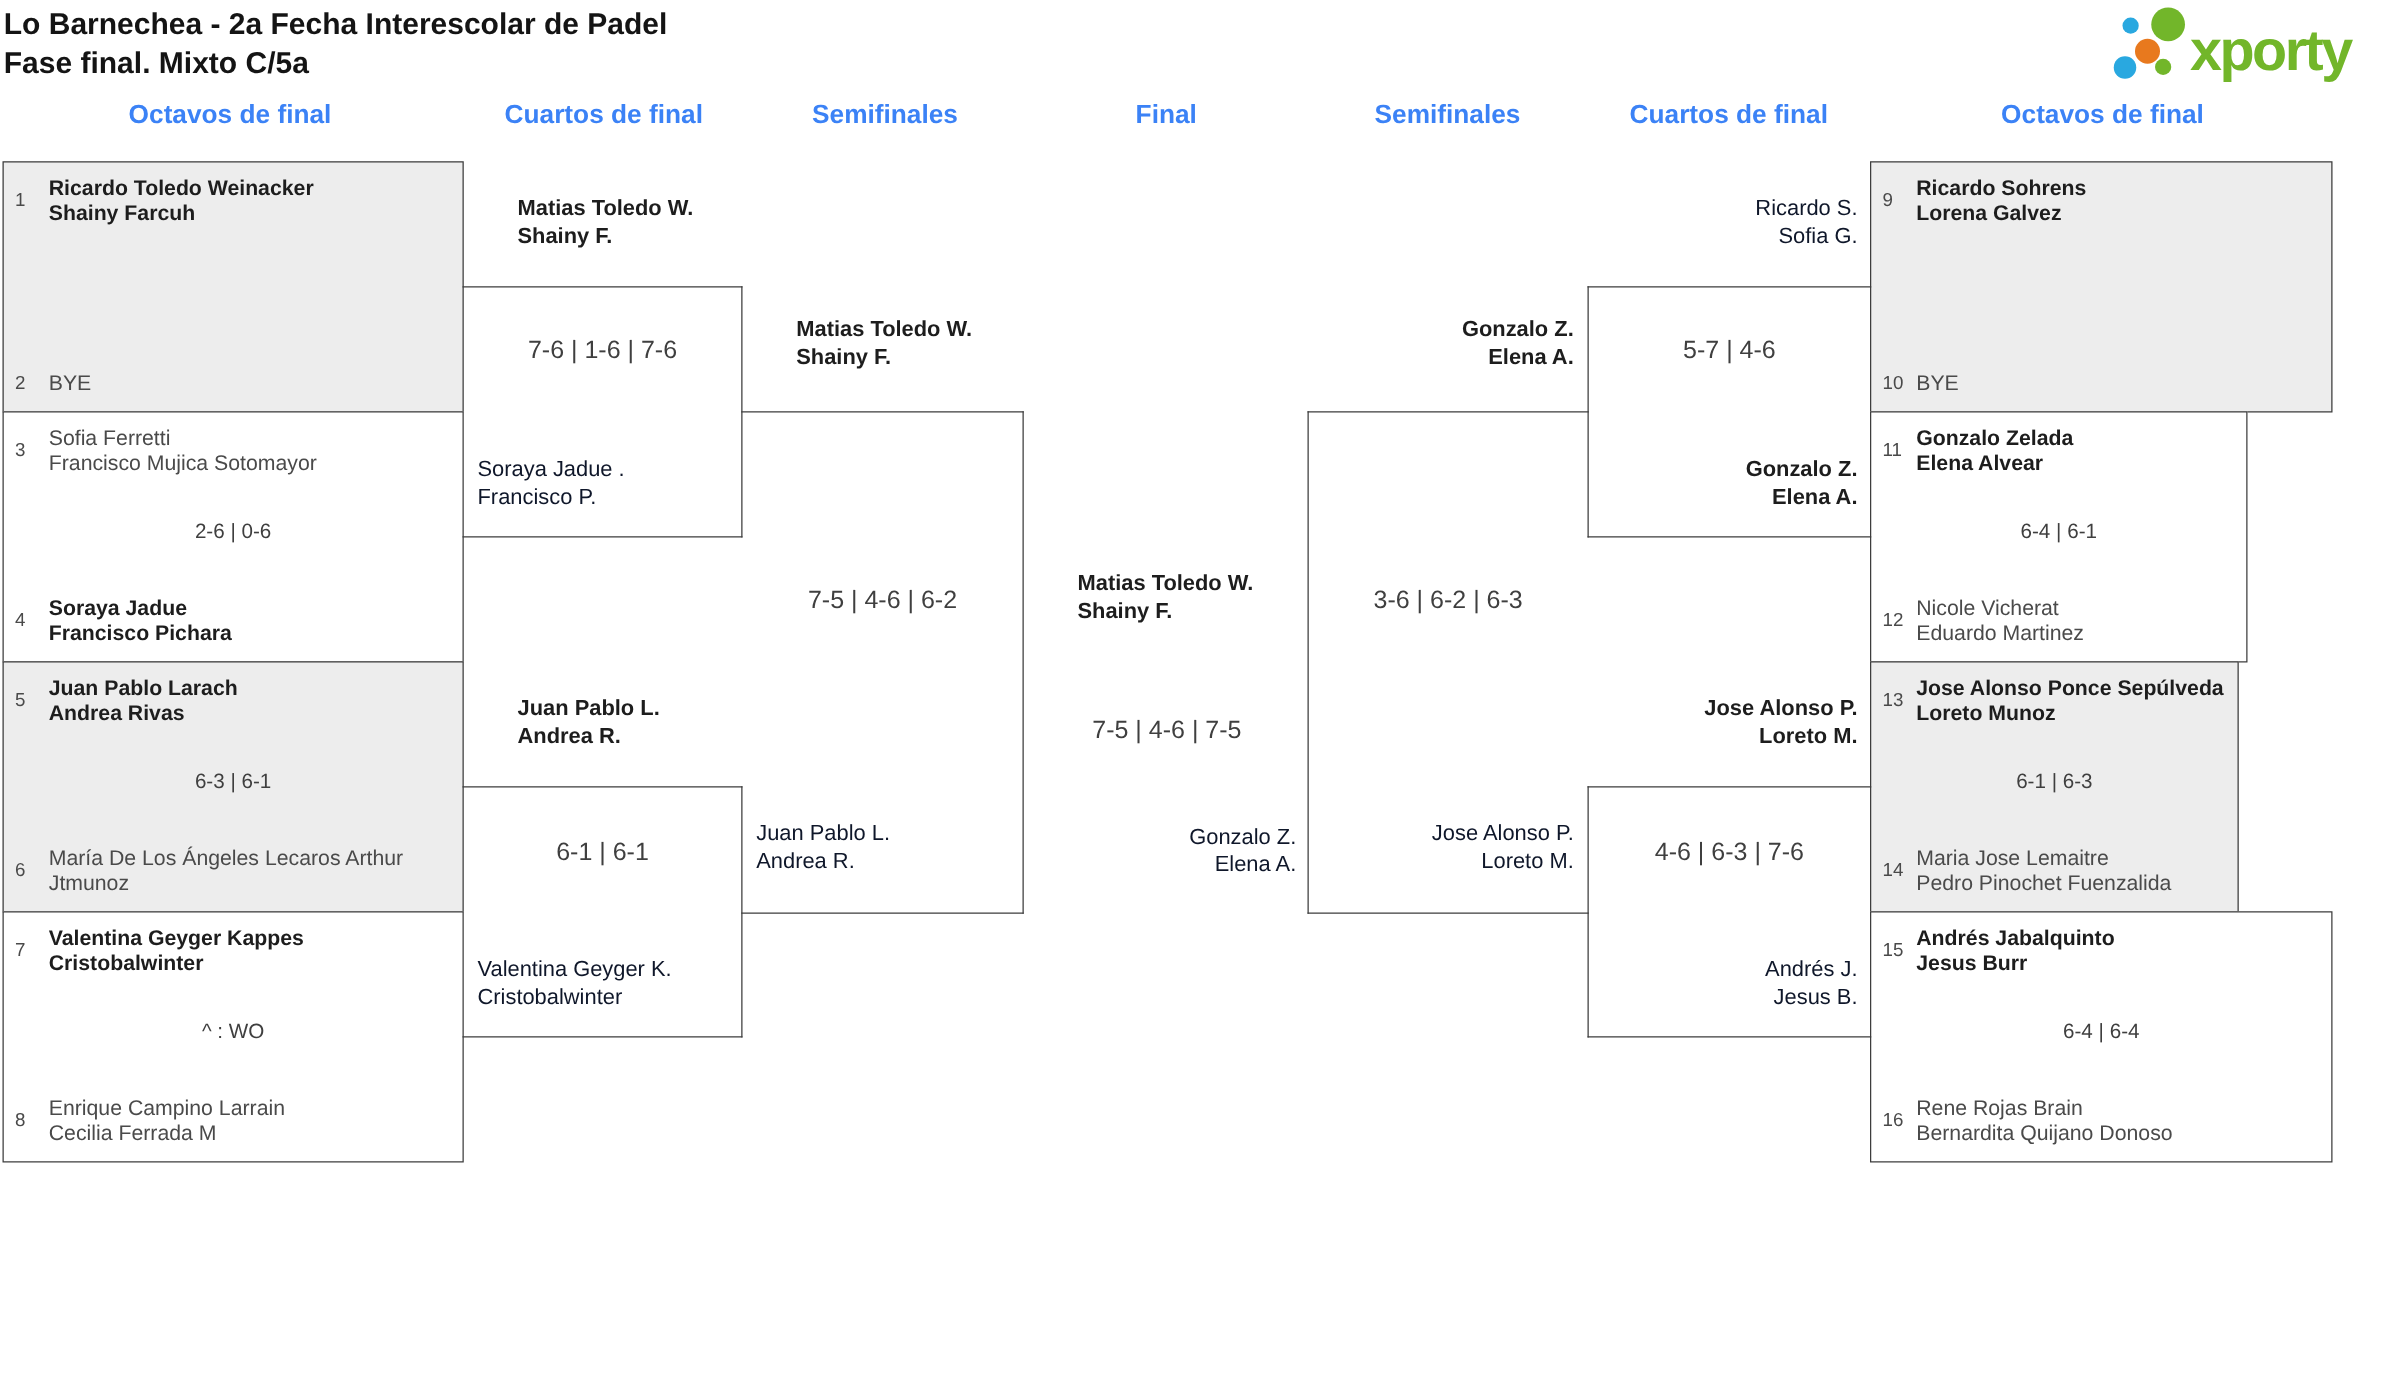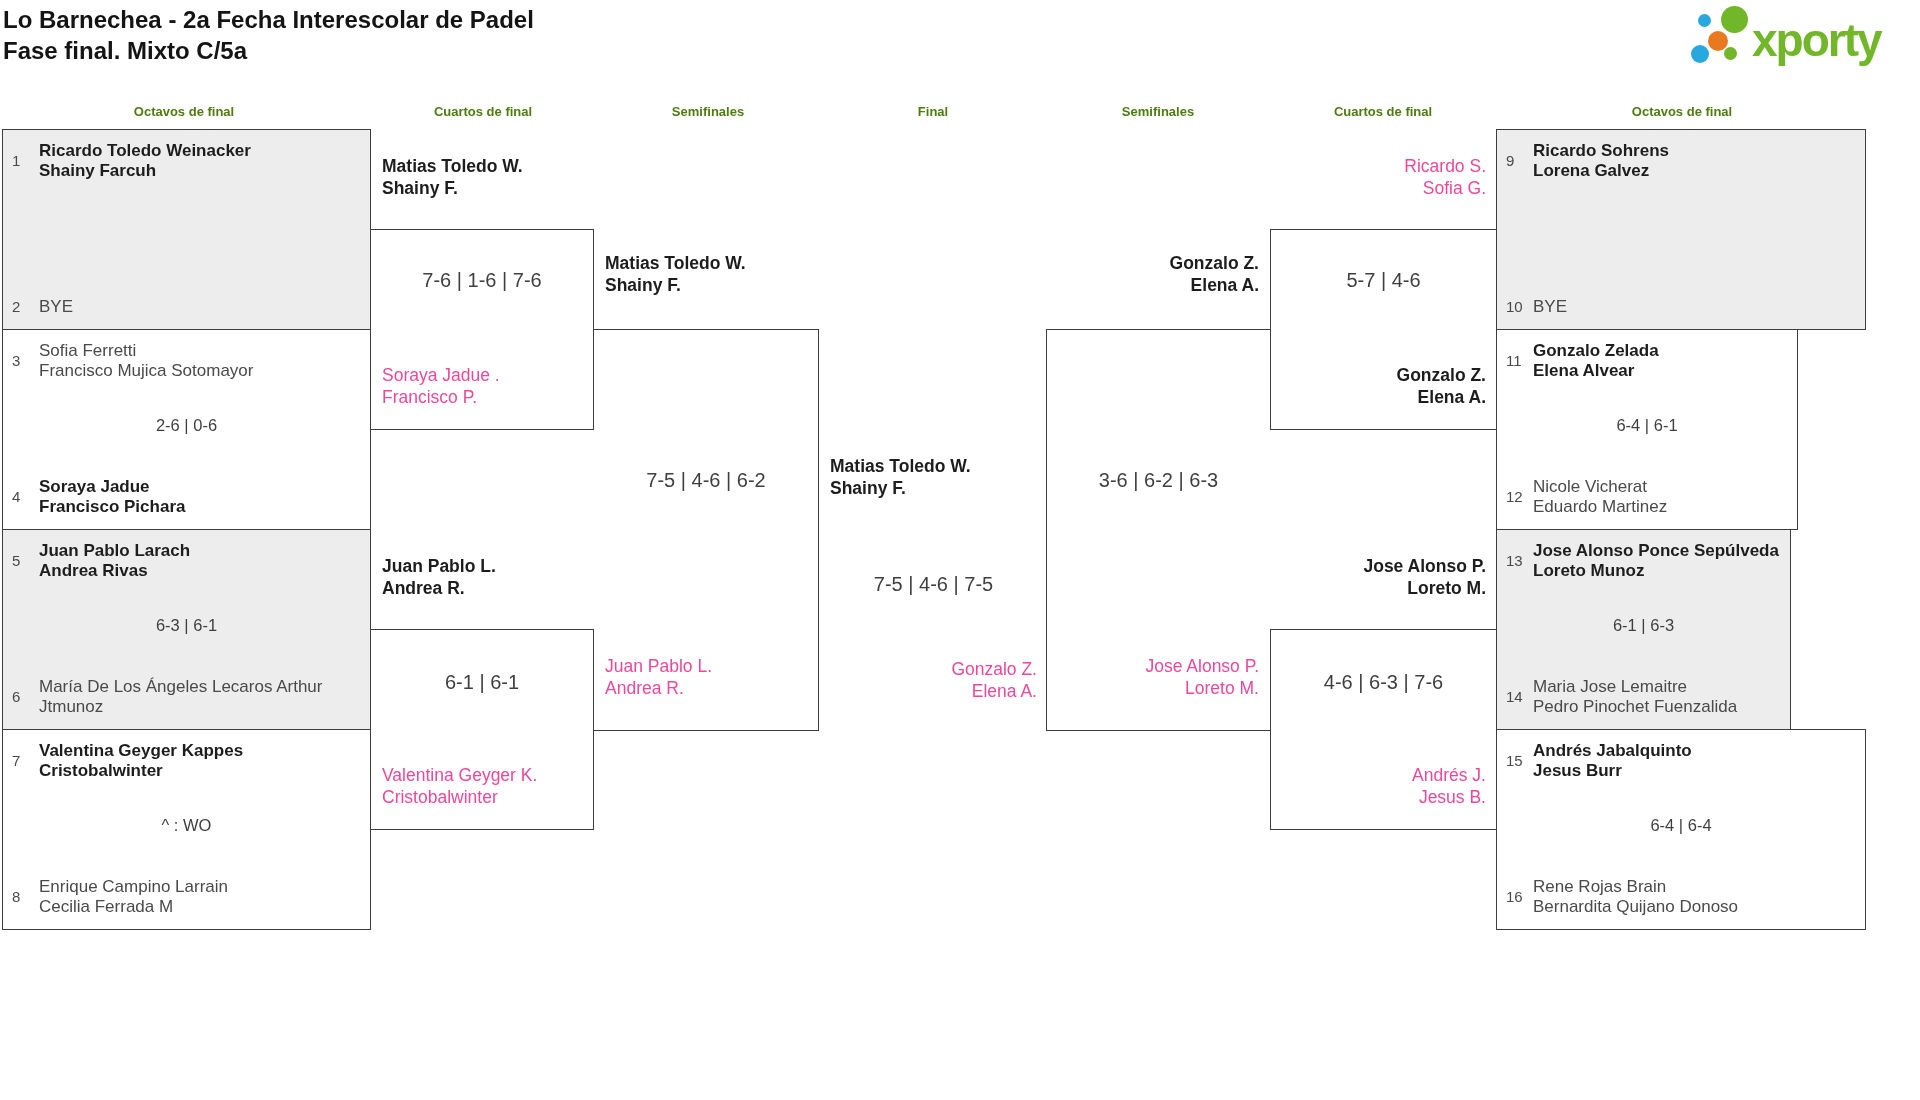--- a/index.html
+++ b/index.html
@@ -9,43 +9,43 @@
 
   
   .page-title{left:3px;top:4px;font-size:24px;line-height:31px;font-weight:bold;color:#141414;white-space:nowrap;}
 
   
   .logo{left:1690px;top:5px;width:218px;height:70px;cursor:pointer;}
   .logo .dot{position:absolute;border-radius:50%;}
   .logo .word{position:absolute;left:62px;top:8px;font-size:46px;font-weight:bold;letter-spacing:-2px;color:#72b62a;}
 
   
-  .hdr{top:104px;transform:translateX(-50%);font-size:13px;font-weight:bold;color:#4d7c0f;white-space:nowrap;}
+  .hdr{top:80px;transform:translateX(-50%);font-size:21px;font-weight:bold;color:#3b82f6;white-space:nowrap;}
 
   
   .box16{width:369px;height:201px;border:1px solid #3d3d3d;box-sizing:border-box;background:#fff;}
   .box16.shade{background:#ededed;}
   .team{position:absolute;left:9px;right:6px;display:flex;align-items:center;gap:6px;}
   .team.top{top:11px;}
   .team.bot{bottom:13px;}
   .seed{min-width:21px;font-size:15px;color:#4a4a4a;flex:none;}
   .names{font-size:17px;line-height:19.5px;color:#4a4a4a;white-space:nowrap;}
   .names span{display:block;}
   .names.win{font-weight:bold;color:#1d1d1d;}
   .score16{position:absolute;left:0;right:0;top:86px;text-align:center;font-size:16.5px;color:#3f3f3f;}
 
   
   .rbox{box-sizing:border-box;border:1px solid #3d3d3d;background:transparent;}
   .open-l{border-left:none;}
   .open-r{border-right:none;}
 
   
-  .lbl{font-size:17.5px;line-height:21.5px;white-space:nowrap;color:#ec4899;}
+  .lbl{font-size:17.5px;line-height:21.5px;white-space:nowrap;color:#0f172a;}
   .lbl span{display:block;}
-  .lbl.win{font-weight:bold;color:#1d1d1d;}
+  .lbl.win{font-weight:bold;color:#1d1d1d;margin-left:32px;}
   .lbl.r{text-align:right;}
   .scoreline{text-align:center;font-size:20px;color:#3f3f3f;white-space:nowrap;}
 </style>
 </head>
 <body>
 
 <div class="stage">
 
   <div class="abs page-title">
     <div>Lo Barnechea - 2a Fecha Interescolar de Padel</div>

